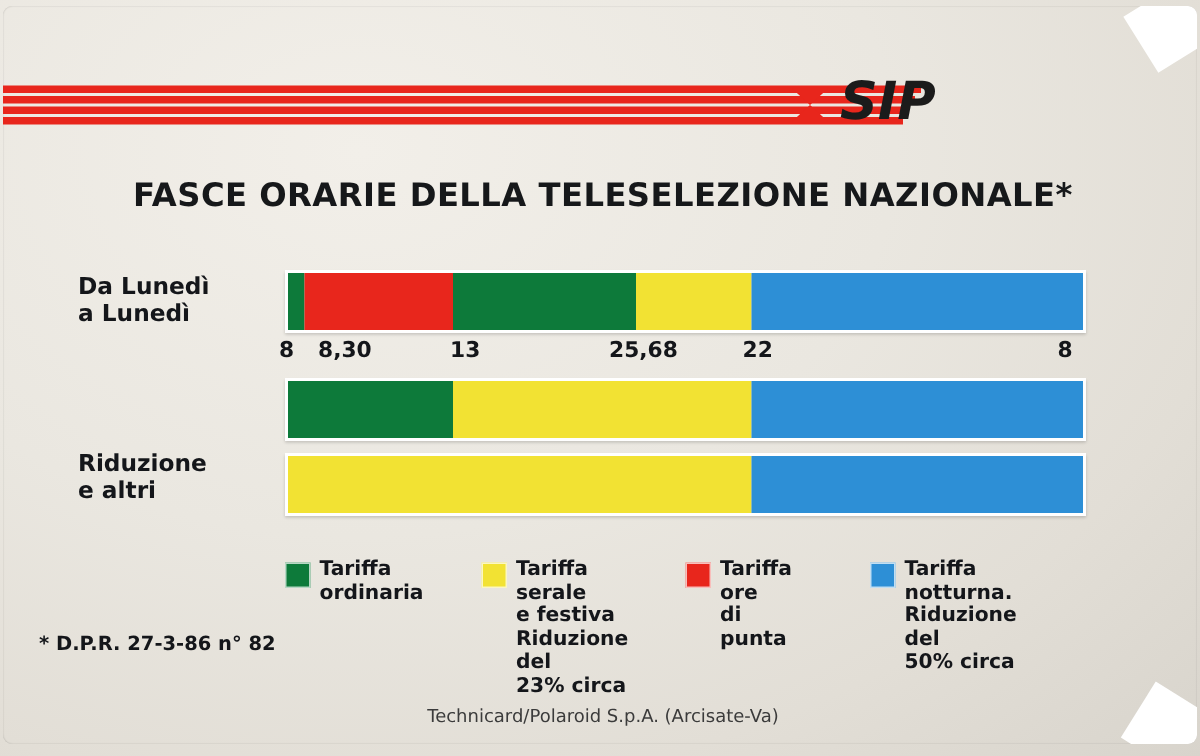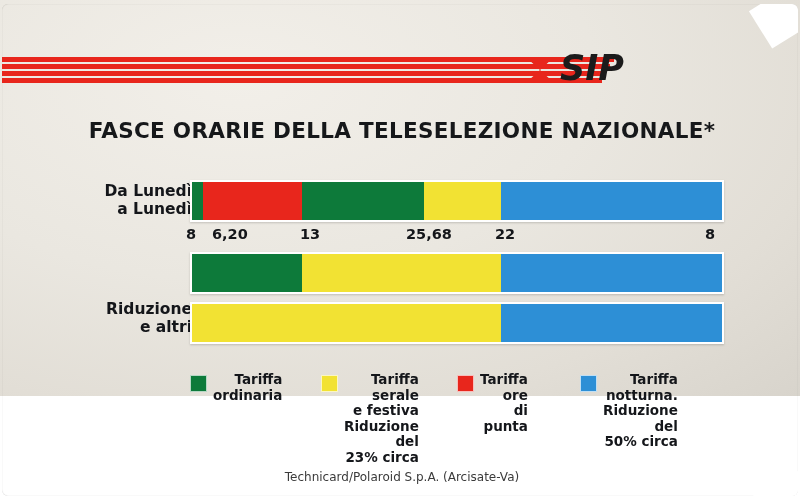--- a/index.html
+++ b/index.html
@@ -10,21 +10,21 @@
   body {
     width: 800px;
     height: 504px;
     font-family: "Liberation Sans", sans-serif;
     overflow: hidden;
   }
   #card {
     position: absolute;
     left: 0; top: 0;
     width: 800px;
-    height: 396px;
+    height: 504px;
     background:
       radial-gradient(ellipse at 30% 20%, #f2efe9 0%, #eae7e0 45%, #e2ded6 75%, #d8d4cc 100%);
   }
   
   #cardframe {
     position: absolute;
     left: 2px; top: 4px;
     width: 796px;
     height: 492px;
     border-radius: 6px;
@@ -109,21 +109,21 @@
   
   #chart {
     position: absolute;
     left: 0;
     top: 0;
     width: 800px;
     height: 504px;
   }
   .rowlabel {
     position: absolute;
-    text-align: right;
+    text-align: left;
     font-family: "DejaVu Sans", sans-serif;
     font-size: 15.5px;
     font-weight: bold;
     color: #14161a;
     line-height: 18px;
     width: 140px;
     left: 50px;
   }
   .bar {
     position: absolute;
@@ -174,21 +174,20 @@
   .legend-text {
     position: absolute;
     left: 23px;
     top: 0;
     font-family: "DejaVu Sans", sans-serif;
     font-size: 13.5px;
     font-weight: bold;
     color: #14161a;
     line-height: 15.5px;
     white-space: pre-line;
-    text-align: right;
   }
   #footnote {
     position: absolute;
     left: 24px;
     top: 418px;
     font-family: "DejaVu Sans", sans-serif;
     font-size: 13px;
     font-weight: bold;
     color: #14161a;
   }
@@ -238,21 +237,21 @@
       <div class="bar" style="top:176px">
         <div class="seg" style="width:11.05px;background:#0d7a3a"></div>
         <div class="seg" style="width:99.4px;background:#e8261c"></div>
         <div class="seg" style="width:121.5px;background:#0d7a3a"></div>
         <div class="seg" style="width:77.3px;background:#f2e233"></div>
         <div class="seg" style="width:220.75px;background:#2d8fd6"></div>
       </div>
 
       <div class="ticks" style="top:222px">
         <div class="tick" style="left:-4px">8</div>
-        <div class="tick" style="left:22px">6,20</div>
+        <div class="tick" style="left:22px">8,30</div>
         <div class="tick" style="left:110px">13</div>
         <div class="tick" style="left:216px">25,68</div>
         <div class="tick" style="left:305px">22</div>
         <div class="tick" style="left:515px">8</div>
       </div>
 
 
       <div class="bar" style="top:248px">
         <div class="seg" style="width:110.4px;background:#0d7a3a"></div>
         <div class="seg" style="width:198.8px;background:#f2e233"></div>
@@ -289,18 +288,19 @@
         </div>
         <div class="legend-item" style="left:390px">
           <span class="legend-sw" style="background:#2d8fd6"></span>
           <span class="legend-text">Tariffa
 notturna.
 Riduzione del
 50% circa</span>
         </div>
       </div>
 
+      <div id="footnote">* D.P.R. 27-3-86 n° 82</div>
       <div id="credit">Technicard/Polaroid S.p.A. (Arcisate-Va)</div>
     </div>
 
     <div class="notch2"></div>
   </div>
 </div>
 
 </body></html>

